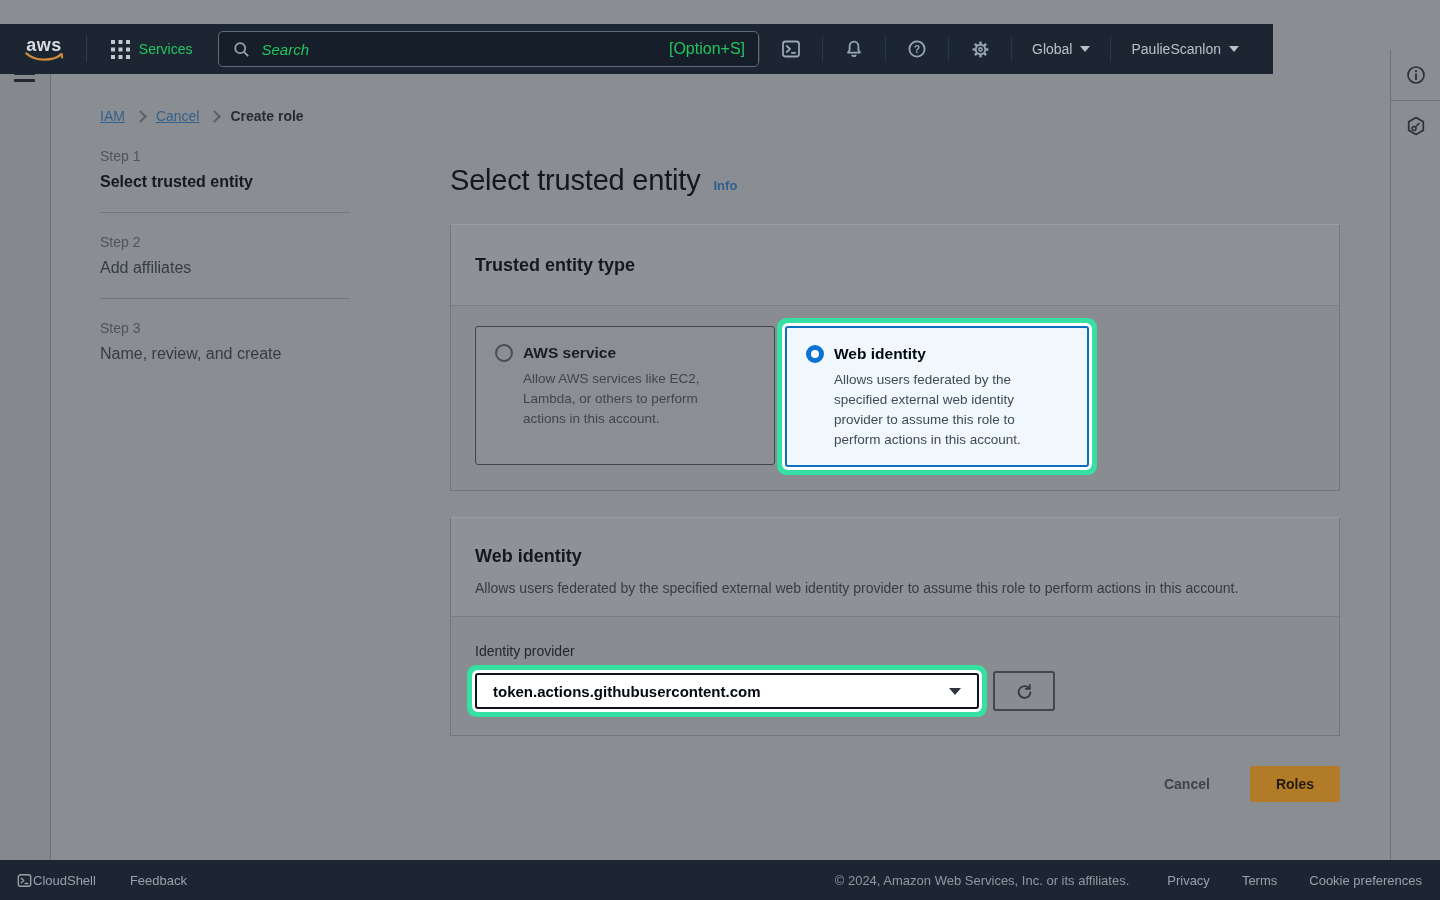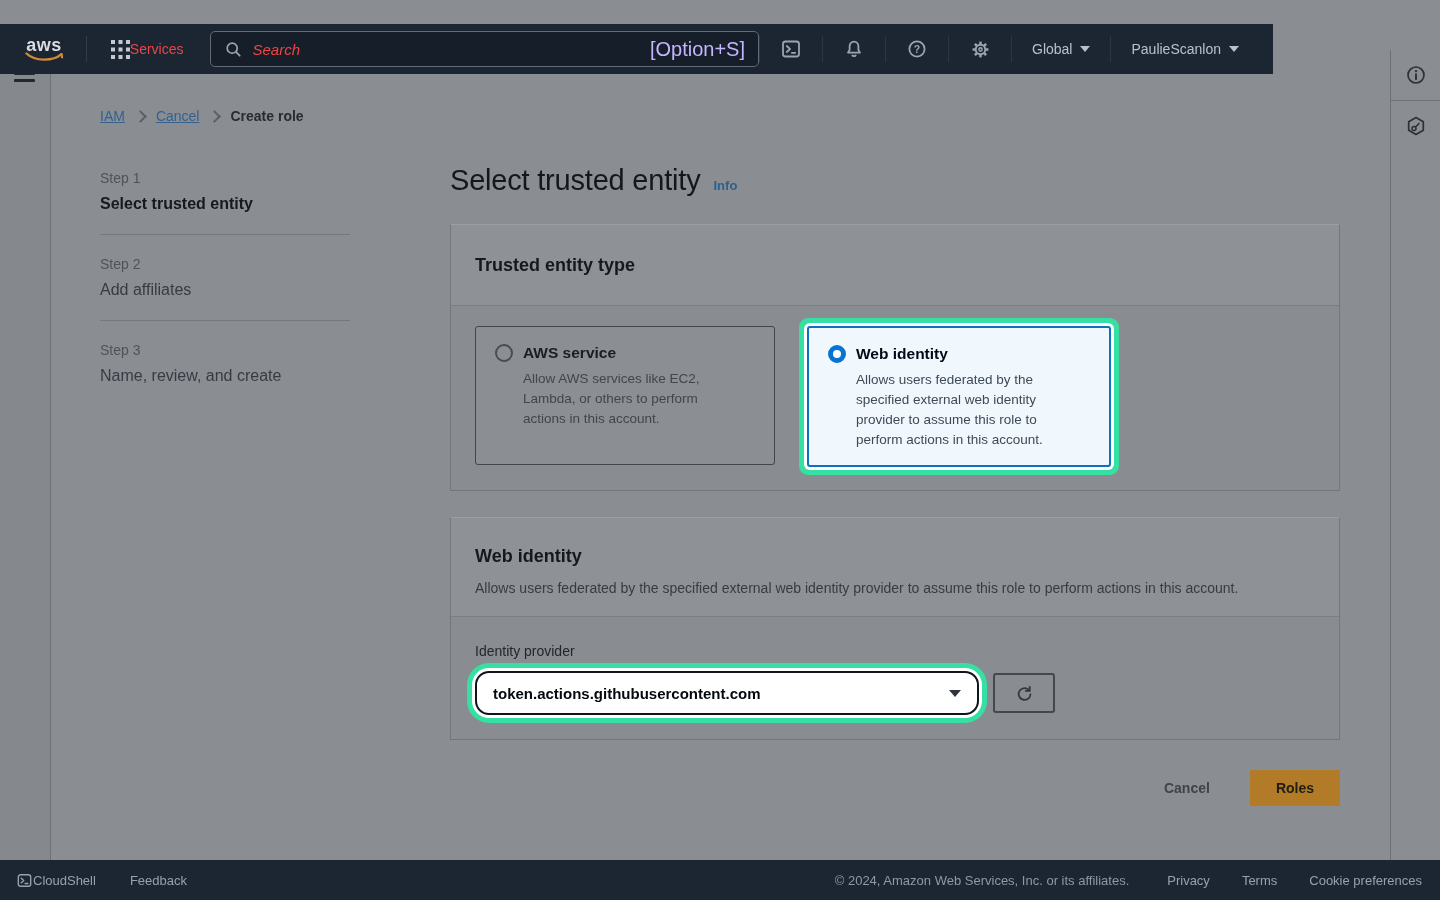--- a/index.html
+++ b/index.html
@@ -5,24 +5,24 @@
   html,body{margin:0;padding:0;}
   body{font-family:"Liberation Sans", sans-serif;}
   .screen{position:relative;width:1440px;height:900px;overflow:hidden;background:var(--page-bg,#8a8d92);}
 
   
   .topnav{position:absolute;top:0;left:0;width:1273px;height:50px;background:var(--nav-bg,#1c2633);display:flex;align-items:center;color:#aeb6bf;z-index:30;margin-top:24px;}
   .logo{margin-left:24px;width:42px;position:relative;text-align:center;cursor:pointer;}
   .logo .logo-text{color:#d9dde2;font-weight:bold;font-size:18px;letter-spacing:.5px;line-height:18px;display:block;}
   .logo svg{display:block;margin:0 auto;margin-top:-2px;}
   .nav-divider{width:1px;height:26px;background:#323d4b;margin-left:22px;}
-  .services-btn{display:flex;align-items:center;margin-left:20px;background:none;border:none;color:#ef4444;font-size:14px;font-family:inherit;cursor:pointer;padding:0 4px;height:50px;}
+  .services-btn{display:flex;align-items:center;gap:9px;margin-left:20px;background:none;border:none;color:#22c55e;font-size:14px;font-family:inherit;cursor:pointer;padding:0 4px;height:50px;}
   .searchbox{margin-left:22px;width:675px;height:36px;box-sizing:border-box;background:#151e29;border:1px solid #5f6b79;border-radius:5px;display:flex;align-items:center;padding:0 13px;cursor:text;}
-  .searchbox .ph{font-style:italic;font-size:15px;color:#ef4444;margin-left:10px;}
-  .searchbox .shortcut{margin-left:auto;font-size:20px;color:#c4b5fd;font-style:normal;}
+  .searchbox .ph{font-style:italic;font-size:15px;color:#22c55e;margin-left:10px;}
+  .searchbox .shortcut{margin-left:auto;font-size:16px;color:#22c55e;font-style:normal;}
   .nav-right{margin-left:auto;display:flex;align-items:center;height:50px;margin-right:14px;}
   .nav-sep{width:1px;height:26px;background:#2c3744;}
   .nav-icon-btn{width:62px;height:50px;display:flex;align-items:center;justify-content:center;background:none;border:none;cursor:pointer;color:#9aa5b2;}
   .nav-text-btn{display:flex;align-items:center;gap:8px;background:none;border:none;color:#b9c0c8;font-size:14px;font-family:inherit;padding:0 20px;height:50px;cursor:pointer;}
   .caret{width:0;height:0;border-left:5px solid transparent;border-right:5px solid transparent;border-top:6px solid currentColor;display:inline-block;}
 
   
   .left-rail{position:absolute;top:50px;left:0;width:50px;bottom:40px;background:#85888d;border-right:1px solid #6d7076;z-index:20;}
   .hamburger{margin:16px 0 0 14px;background:none;border:none;cursor:pointer;padding:0;}
   .hamburger i{display:block;width:21px;height:2.5px;background:#23282e;border-radius:1px;margin-bottom:4px;}
@@ -30,53 +30,53 @@
   .rail-btn{width:49px;height:50px;display:flex;align-items:center;justify-content:center;background:none;border:none;cursor:pointer;color:#2c3138;}
   .rail-divider{height:1px;background:#6d7076;width:100%;}
 
   
   .content{position:absolute;top:50px;left:51px;right:50px;bottom:40px;background:var(--page-bg,#8a8d92);margin-top:28px;}
   .breadcrumb{position:absolute;left:49px;top:30px;display:flex;align-items:center;font-size:14px;}
   .breadcrumb a{color:var(--link-blue,#33628f);text-decoration:underline;cursor:pointer;}
   .crumb-sep{width:7px;height:7px;border-top:2px solid #5a6066;border-right:2px solid #5a6066;transform:rotate(45deg);margin:0 11px;}
   .crumb-current{color:#272c33;font-weight:bold;}
 
-  .steps{position:absolute;left:49px;top:92px;width:250px;}
+  .steps{position:absolute;left:49px;top:70px;width:250px;}
   .step-kicker{font-size:14px;color:#4e545b;margin:0 0 9px 0;}
   .step-label{font-size:16px;color:#363c43;margin:0;}
   .step-label.current{font-weight:bold;color:#16191f;}
   .steps hr{border:none;border-top:1px solid #75787d;margin:21px 0;}
 
   .wizard{position:absolute;left:399px;top:70px;width:890px;}
   .title-row{display:flex;align-items:baseline;gap:13px;margin-top:14px;}
   .title-row h1{font-size:29px;font-weight:400;color:#14181e;margin:0;line-height:36px;letter-spacing:-0.2px;}
   .info-link{font-size:13px;font-weight:bold;color:#2d608d;cursor:pointer;text-decoration:none;}
 
   .card{margin-top:26px;border:1px solid #73767b;border-top-color:#9b9ea3;background:#898c91;border-radius:1px;}
   .card-header{background:#8e9196;border-bottom:1px solid #7b7e83;padding:28px 24px;}
   .card-header h2{margin:0;font-size:18px;color:#15191f;line-height:24px;}
   .card2-header{background:#8e9196;border-bottom:1px solid #7b7e83;padding:26px 24px 18px 24px;}
   .card2-header h2{margin:0;font-size:18px;color:#15191f;line-height:24px;}
   .card2-header p{margin:10px 0 0 0;font-size:14px;line-height:20px;color:#363c43;max-width:790px;}
 
-  .tiles{display:flex;gap:32px;padding:20px 24px 23px 24px;}
+  .tiles{display:flex;gap:10px;padding:20px 24px 23px 24px;}
   .tile{box-sizing:border-box;border:1px solid #41464d;border-radius:3px;background:#8b8e93;width:300px;height:139px;padding:17px 19px;cursor:pointer;}
   .tile-head{display:flex;align-items:center;gap:10px;}
   .tile-title{font-size:15.5px;font-weight:bold;color:#1a1e24;}
   .tile-desc{margin:7px 0 0 28px;font-size:13.5px;line-height:20px;color:#40464d;width:200px;}
   .radio-off{box-sizing:border-box;width:18px;height:18px;border-radius:50%;border:2px solid #474d55;background:transparent;flex:none;}
   .tile.selected{position:relative;z-index:5;background:#f1f8fd;border:2px solid var(--selected-blue,#0b72c0);width:304px;height:141px;box-shadow:0 0 0 3px #ffffff,0 0 0 8px var(--highlight-green,#36e0a2);}
   .tile.selected .tile-title{color:#000a16;}
   .tile.selected .tile-desc{color:#3e4a57;width:212px;}
   .radio-on{box-sizing:border-box;width:18px;height:18px;border-radius:50%;border:5.5px solid var(--radio-blue,#0972d3);background:#fff;flex:none;}
 
   .card2-body{padding:24px;}
   .field-label{font-size:14px;color:#22272e;margin:2px 0 12px 0;display:block;}
   .field-row{display:flex;align-items:center;}
-  .id-select{position:relative;z-index:5;box-sizing:border-box;width:504px;height:44px;background:#ffffff;border:2px solid #10151c;border-radius:14px;display:flex;align-items:center;padding:0 16px;cursor:pointer;box-shadow:0 0 0 3px #ffffff,0 0 0 8px var(--highlight-green,#36e0a2);}
+  .id-select{position:relative;z-index:5;box-sizing:border-box;width:504px;height:36px;background:#ffffff;border:2px solid #10151c;border-radius:3px;display:flex;align-items:center;padding:0 16px;cursor:pointer;box-shadow:0 0 0 3px #ffffff,0 0 0 8px var(--highlight-green,#36e0a2);}
   .id-select .val{font-size:15px;font-weight:bold;color:#04090f;}
   .id-select .sel-caret{margin-left:auto;width:0;height:0;border-left:6px solid transparent;border-right:6px solid transparent;border-top:7px solid #2f343b;}
   .refresh-btn{margin-left:14px;box-sizing:border-box;width:62px;height:40px;border:2px solid #43484f;border-radius:3px;background:transparent;display:flex;align-items:center;justify-content:center;cursor:pointer;color:#33383f;}
   .create-new{margin-top:16px;box-sizing:border-box;height:38px;border:2px solid #43484f;border-radius:3px;background:transparent;display:inline-flex;align-items:center;gap:12px;padding:0 22px;font-size:14px;font-weight:bold;color:#2f343b;font-family:inherit;cursor:pointer;}
 
   .actions-row{margin-top:30px;display:flex;justify-content:flex-end;align-items:center;gap:34px;}
   .cancel-btn{background:none;border:none;font-size:14px;font-weight:bold;color:#3e444b;font-family:inherit;cursor:pointer;}
   .next-btn{background:var(--next-orange,#b17b27);border:none;border-radius:2px;height:36px;padding:0 26px;font-size:14px;font-weight:bold;color:#221c11;font-family:inherit;cursor:pointer;}
 
   

